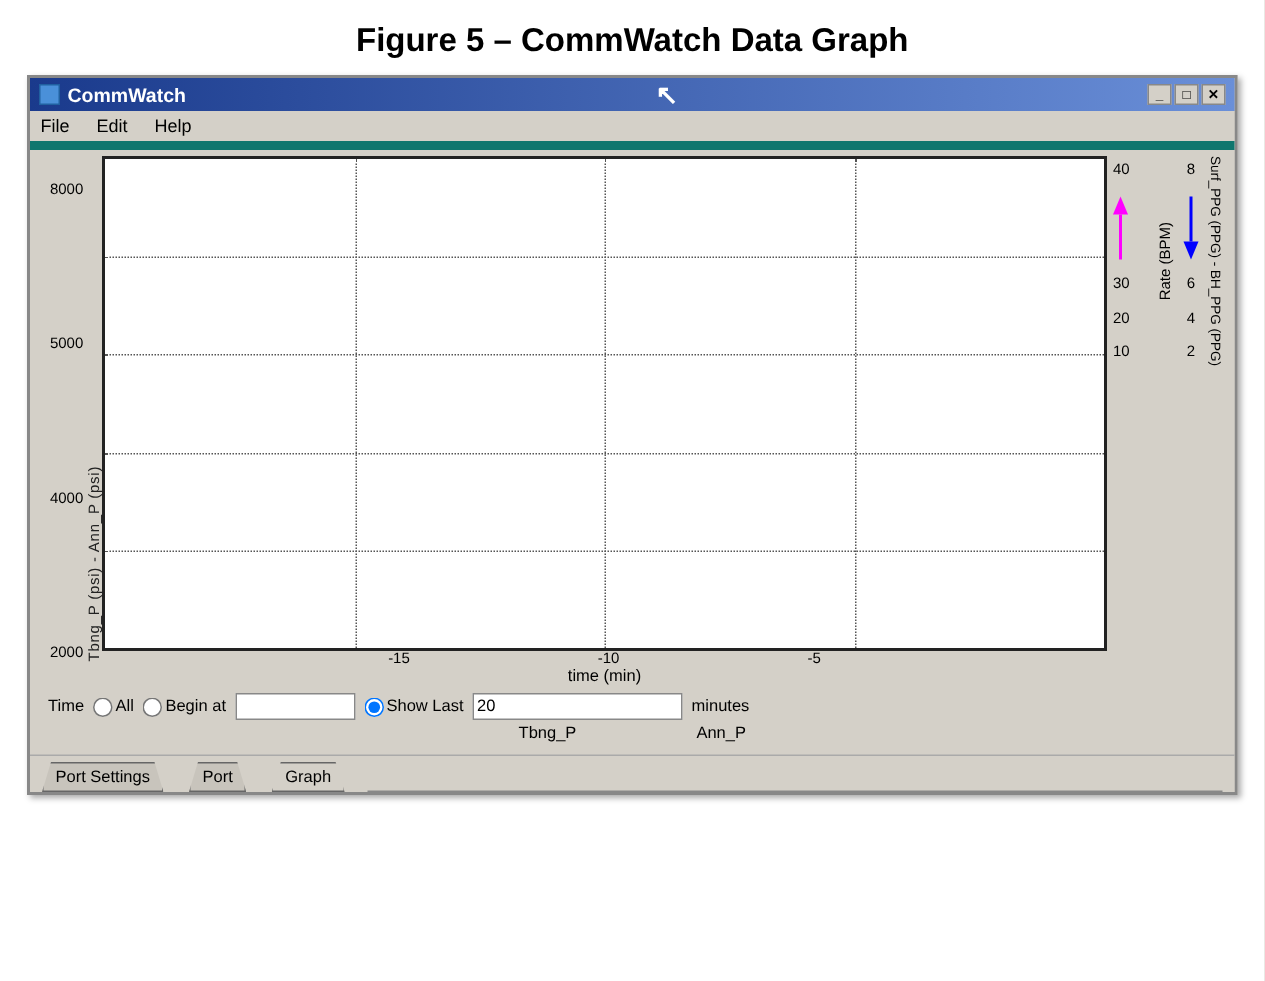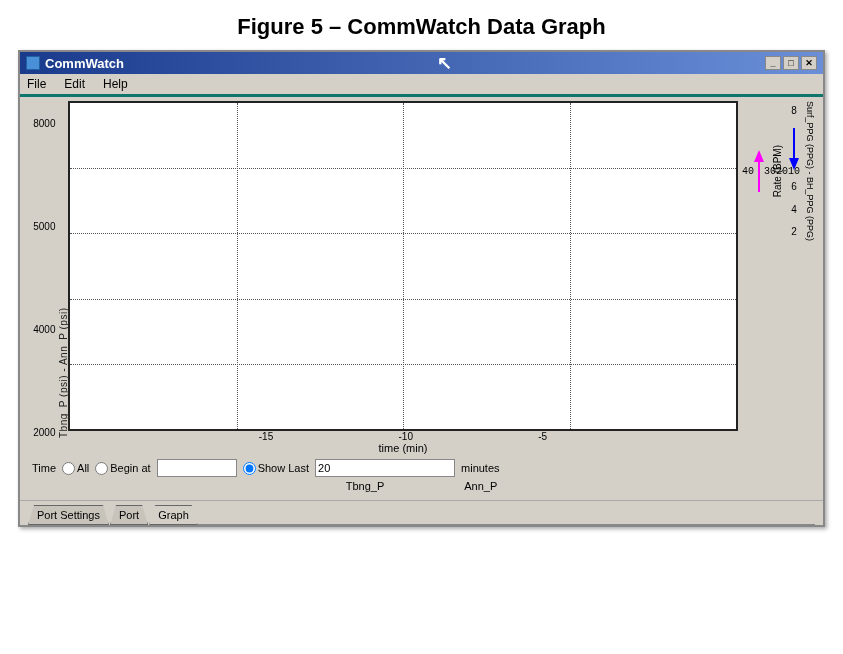--- a/index.html
+++ b/index.html
@@ -59,21 +59,21 @@
       justify-content: center;
       cursor: pointer;
       color: #000;
     }
     .menu-bar {
       background: #d4d0c8;
       padding: 2px 4px;
       font-size: 12px;
       display: flex;
       gap: 12px;
-      border-bottom: 3px solid #0f766e;
+      border-bottom: 6px solid #0f766e;
     }
     .menu-item {
       cursor: pointer;
       padding: 1px 3px;
     }
     .content-area {
       background: #d4d0c8;
       padding: 4px 8px 4px 8px;
     }
     .graph-status {
@@ -156,21 +156,21 @@
       gap: 80px;
       font-size: 11px;
       padding-bottom: 4px;
     }
     .tabs-row {
       display: flex;
       align-items: flex-end;
       padding: 4px 8px 0 8px;
       border-top: 1px solid #aaa;
       background: #d4d0c8;
-      gap: 0;
+      gap: 16px;
     }
     .tab {
       border: 1px solid #888;
       border-bottom: none;
       background: #d4d0c8;
       padding: 3px 10px;
       font-size: 11px;
       cursor: pointer;
       position: relative;
       clip-path: polygon(5px 0%, calc(100% - 5px) 0%, 100% 100%, 0% 100%);
@@ -249,21 +249,21 @@
           <span>-15</span>
           <span>-10</span>
           <span>-5</span>
           <span style="visibility:hidden;">.</span>
         </div>
         <div class="x-axis-label">time (min)</div>
       </div>
 
       <div style="display:flex; flex-direction:row; margin-left:4px; height:100%;">
 
-        <div style="display:flex; flex-direction:row; align-items:center; width:28px; justify-content:space-between; padding: 4px 0; font-family: Liberation Mono, monospace;">
+        <div style="display:flex; flex-direction:column; align-items:flex-start; width:28px; justify-content:space-between; padding: 4px 0;">
           <span style="font-size:10px;">40</span>
           <div style="display:flex;flex-direction:column;align-items:center;gap:0;">
             <div style="width:0;height:0;border-left:5px solid transparent;border-right:5px solid transparent;border-bottom:12px solid magenta;"></div>
             <div style="width:2px;height:30px;background:magenta;"></div>
           </div>
           <span style="font-size:10px;">30</span>
           <span style="font-size:10px;">20</span>
           <span style="font-size:10px;">10</span>
         </div>
 

